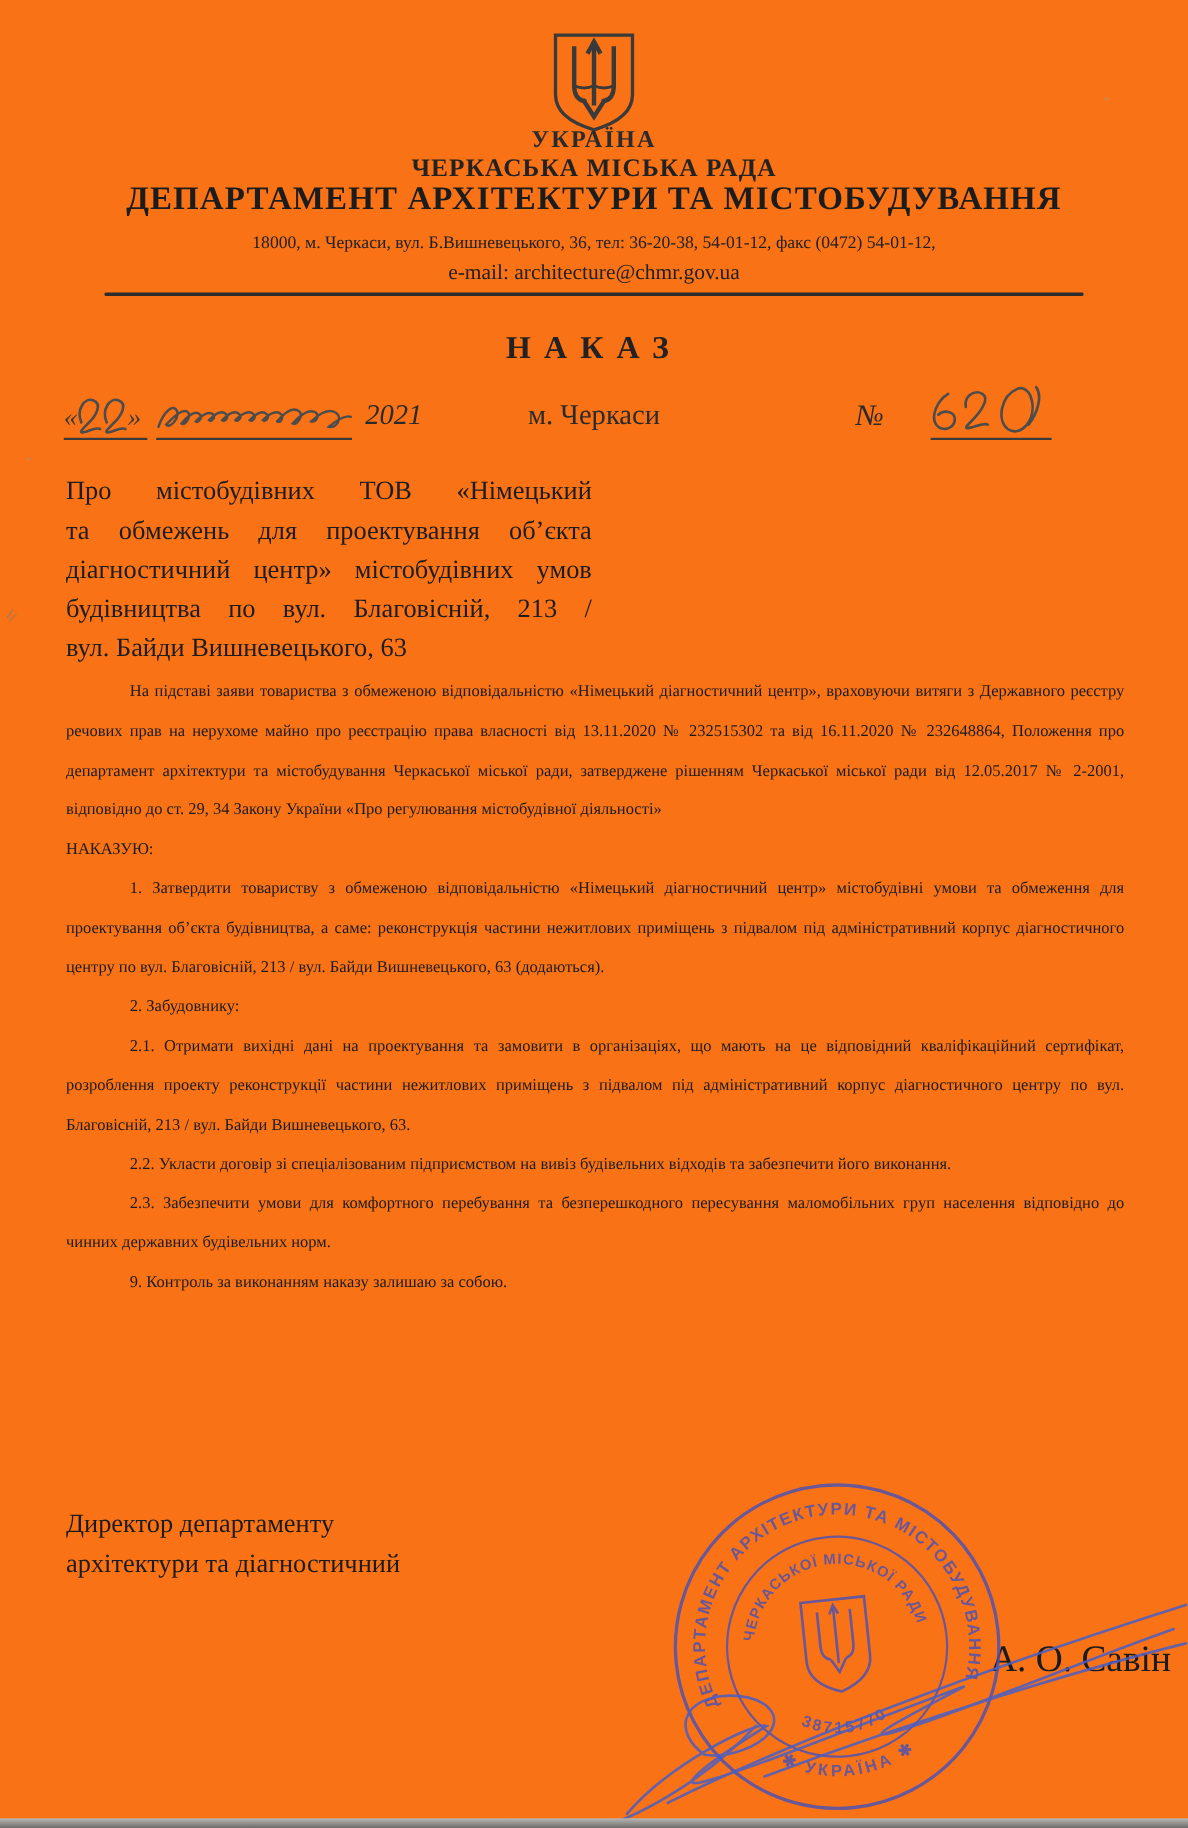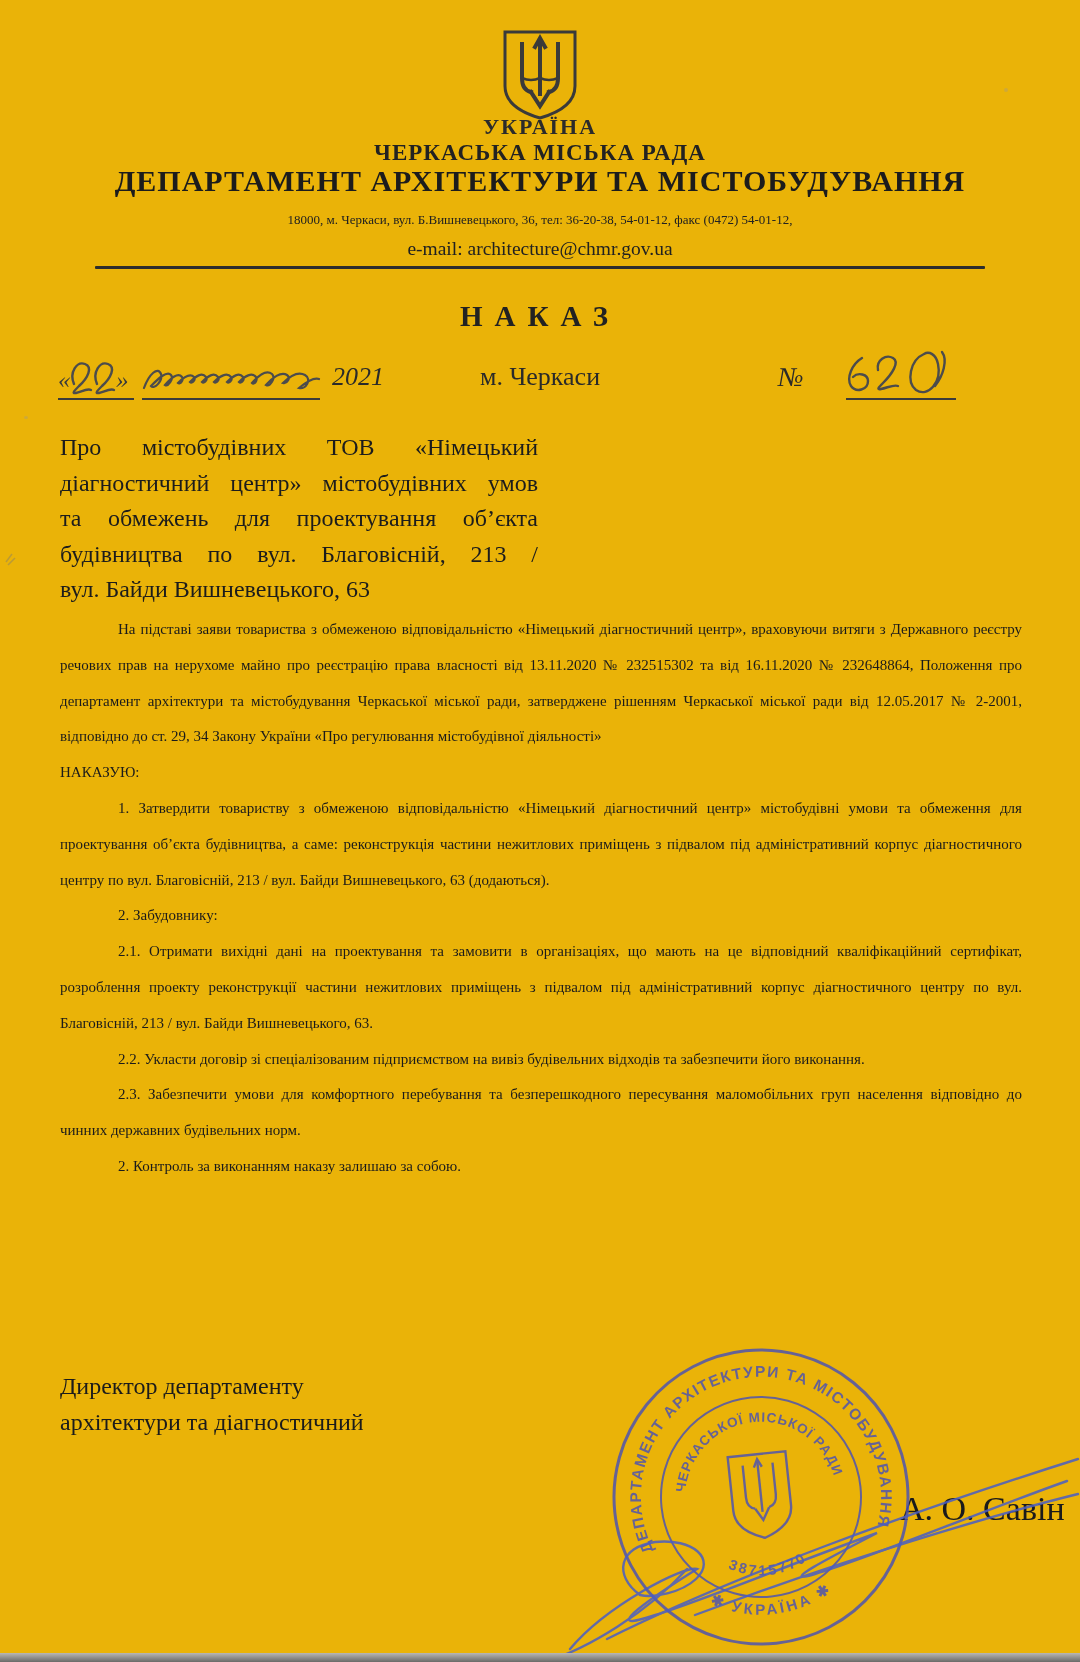--- a/index.html
+++ b/index.html
@@ -1,34 +1,34 @@
 <!DOCTYPE html>
 <html lang="uk"><head>
 <meta charset="utf-8">
 <style>
   html,body{margin:0;padding:0;background:#e8e8e6;}
   .page{
     position:relative;
     width:1080px;height:1662px;
     margin:0 auto;
-    background:#eab308;
+    background:#f97316;
     overflow:hidden;
     font-family:"Liberation Serif","DejaVu Serif",serif;
     color:#1e1e1e;
   }
   
   .emblem{position:absolute;left:50%;top:28px;transform:translateX(-50%);}
   .hdr-country{position:absolute;left:0;right:0;top:114px;text-align:center;
     font-size:22px;font-weight:bold;letter-spacing:2px;color:#2b2b2b;}
   .hdr-council{position:absolute;left:0;right:0;top:140px;text-align:center;
     font-size:23px;font-weight:bold;letter-spacing:1px;color:#222;}
   .hdr-dept{position:absolute;left:0;right:0;top:164px;text-align:center;
     font-size:30px;font-weight:bold;letter-spacing:1px;color:#1c1c1c;}
   .hdr-addr1{position:absolute;left:0;right:0;top:212px;text-align:center;
-    font-size:13px;color:#212121;}
+    font-size:16px;color:#212121;}
   .hdr-addr2{position:absolute;left:0;right:0;top:238px;text-align:center;
     font-size:19.5px;color:#212121;}
   .hdr-rule{position:absolute;left:95px;top:266px;width:890px;height:3px;
     background:#2d2d2d;border-radius:1px;}
   
   .order-title{position:absolute;left:0;right:0;top:300px;text-align:center;
     font-size:29px;font-weight:bold;letter-spacing:12px;color:#222;}
   .date-row{position:absolute;left:0;top:352px;width:1080px;height:60px;font-size:26px;}
   .quote{position:absolute;top:14px;font-style:italic;color:#3a3a3a;font-size:25px;}
   .q-open{left:58px;}
@@ -127,35 +127,35 @@
           <path d="M40,26 C38,16 48,10 55,14 C62,18 54,30 45,39 C41,43 38,46 43,45 C49,44 56,40 60,42"></path>
           <path d="M86,10 C72,16 68,38 78,46 C90,54 104,38 100,20 C98,10 91,7 86,10 M97,42 C105,32 110,16 104,8"></path>
         </g>
       </svg>
     </span>
     <span class="u-line u-num"></span>
   </div>
 
   <div class="subject">
     <div class="sline">Про містобудівних ТОВ «Німецький</div>
+    <div class="sline">та обмежень  для проектування об’єкта</div>
     <div class="sline">діагностичний центр» містобудівних умов</div>
-    <div class="sline">та обмежень  для проектування об’єкта</div>
     <div class="sline">будівництва по вул. Благовісній, 213 /</div>
     <div class="sline">вул. Байди Вишневецького, 63</div>
   </div>
 
   <div class="body-text">
     <p>На підставі заяви товариства з обмеженою відповідальністю «Німецький діагностичний центр», враховуючи витяги з Державного реєстру речових прав на нерухоме майно про реєстрацію права власності від 13.11.2020 № 232515302 та від 16.11.2020 № 232648864, Положення про департамент архітектури та містобудування Черкаської міської ради, затверджене рішенням Черкаської міської ради від 12.05.2017 № 2-2001, відповідно до ст. 29, 34 Закону  України «Про регулювання містобудівної діяльності»</p>
     <p class="no-indent">НАКАЗУЮ:</p>
     <p>1. Затвердити товариству з обмеженою відповідальністю «Німецький діагностичний центр» містобудівні умови та обмеження для проектування об’єкта будівництва, а саме: реконструкція частини нежитлових приміщень з підвалом під адміністративний корпус діагностичного центру по вул. Благовісній, 213 / вул. Байди Вишневецького, 63 (додаються).</p>
     <p>2. Забудовнику:</p>
     <p>2.1.  Отримати вихідні дані на проектування та замовити в організаціях, що мають на це відповідний кваліфікаційний сертифікат, розроблення проекту реконструкції частини нежитлових приміщень з підвалом під адміністративний корпус діагностичного центру по  вул. Благовісній, 213 / вул.  Байди  Вишневецького, 63.</p>
     <p>2.2.  Укласти  договір  зі  спеціалізованим  підприємством  на  вивіз будівельних відходів та забезпечити його виконання.</p>
     <p>2.3. Забезпечити умови для комфортного перебування та безперешкодного пересування маломобільних груп населення відповідно до чинних державних будівельних норм.</p>
-    <p>2. Контроль за виконанням наказу залишаю за собою.</p>
+    <p>9. Контроль за виконанням наказу залишаю за собою.</p>
   </div>
 
   <div class="sig-position">
     <div>Директор департаменту</div>
     <div>архітектури та діагностичний</div>
   </div>
   <div class="sig-name">А. О. Савін</div>
 
   <div class="stamp">
     <svg width="310" height="310" viewBox="0 0 310 310">

